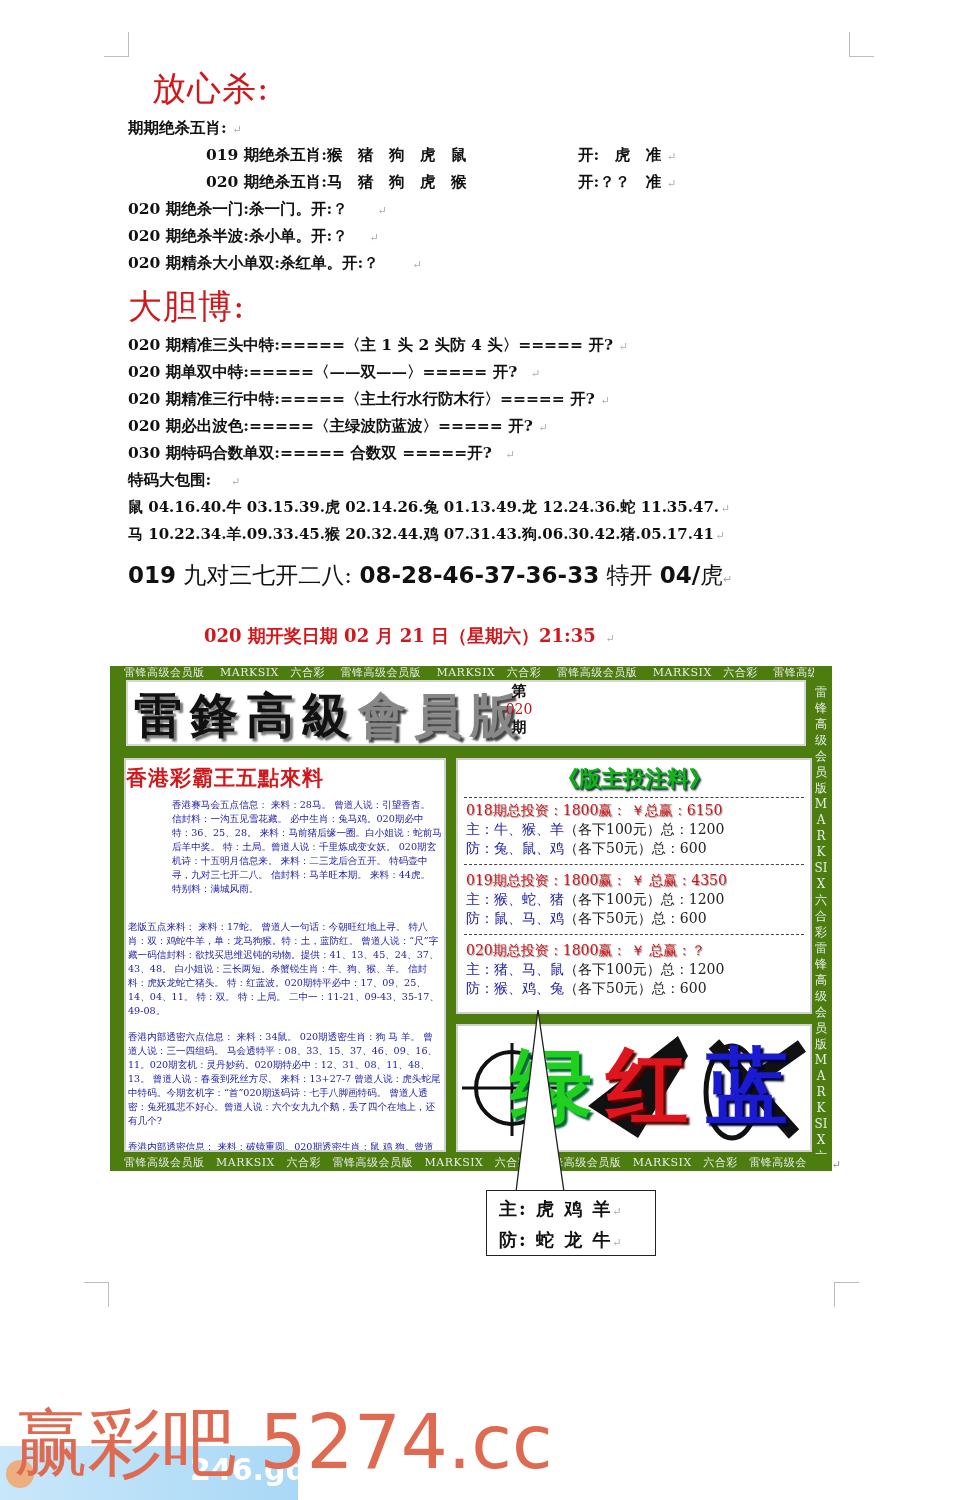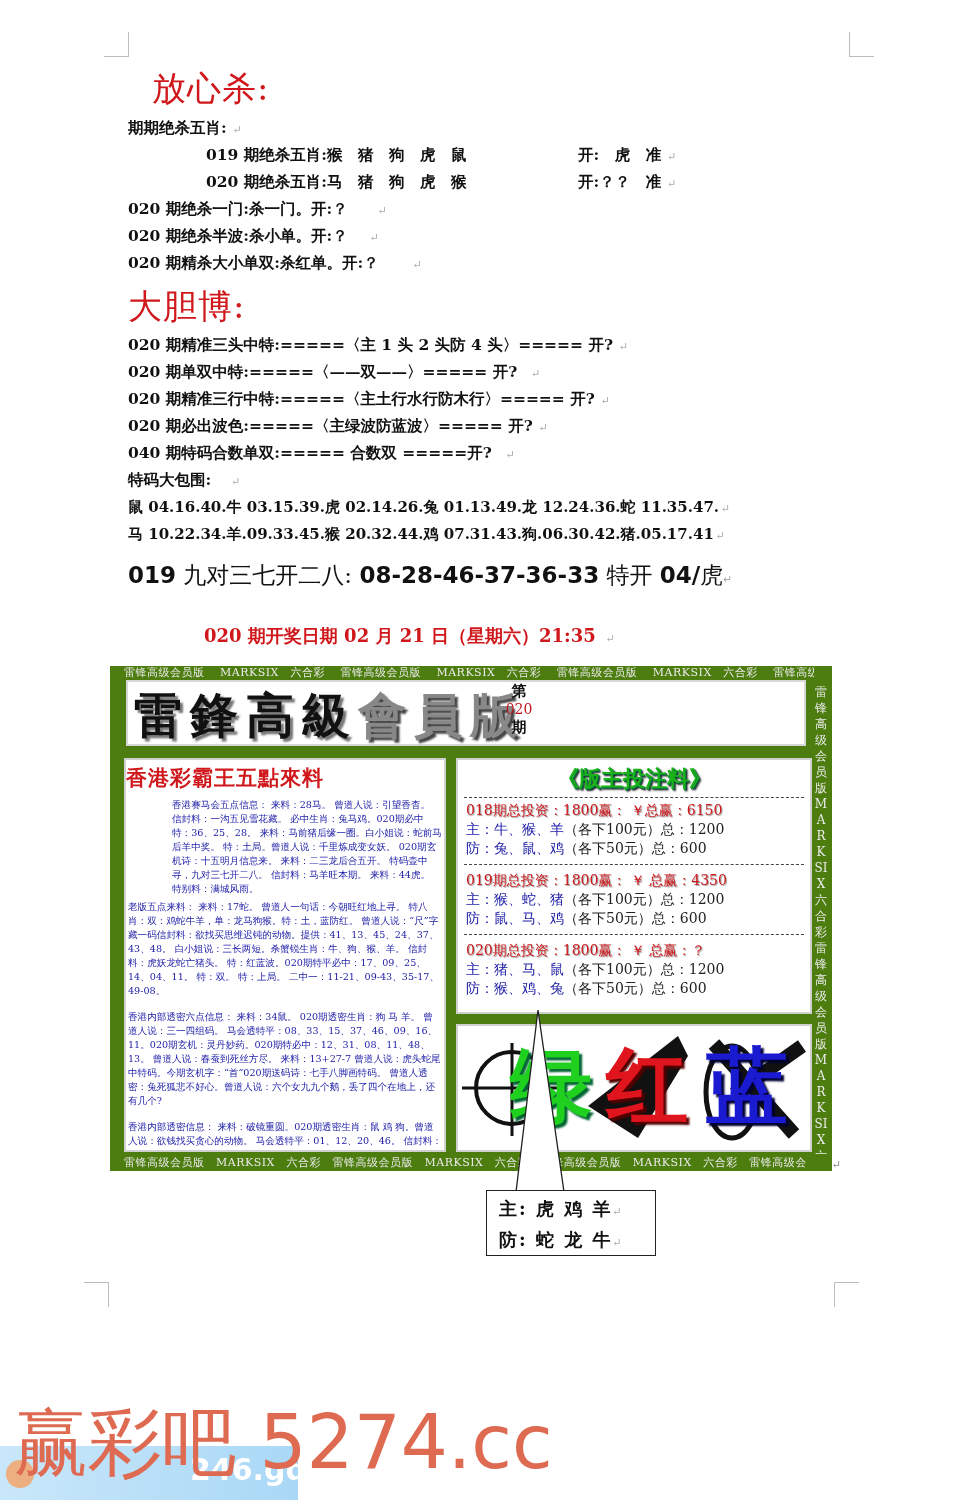--- a/index.html
+++ b/index.html
@@ -67,21 +67,21 @@
 <div class="abs line" style="left:128px;top:253px;">
   <span>020 期精杀大小单双:杀红单。开:？</span><span class="para" style="margin-left:34px">↵</span>
 </div>
 
 <div class="abs h-red" style="left:128px;top:284px;">大胆博:</div>
 
 <div class="abs line" style="left:128px;top:335px;"><span>020 期精准三头中特:=====〈主 1 头 2 头防 4 头〉===== 开?</span><span class="para">↵</span></div>
 <div class="abs line" style="left:128px;top:362px;"><span>020 期单双中特:=====〈——双——〉===== 开?</span><span class="para" style="margin-left:14px">↵</span></div>
 <div class="abs line" style="left:128px;top:389px;"><span>020 期精准三行中特:=====〈主土行水行防木行〉===== 开?</span><span class="para">↵</span></div>
 <div class="abs line" style="left:128px;top:416px;"><span>020 期必出波色:=====〈主绿波防蓝波〉===== 开?</span><span class="para">↵</span></div>
-<div class="abs line" style="left:128px;top:443px;"><span>040 期特码合数单双:===== 合数双 =====开?</span><span class="para" style="margin-left:14px">↵</span></div>
+<div class="abs line" style="left:128px;top:443px;"><span>030 期特码合数单双:===== 合数双 =====开?</span><span class="para" style="margin-left:14px">↵</span></div>
 <div class="abs line" style="left:128px;top:470px;"><span>特码大包围:</span><span class="para" style="margin-left:20px">↵</span></div>
 <div class="abs line" style="left:128px;top:497px;font-size:15px;"><span>鼠 04.16.40.牛 03.15.39.虎 02.14.26.兔 01.13.49.龙 12.24.36.蛇 11.35.47.</span><span class="para" style="margin-left:2px">↵</span></div>
 <div class="abs line" style="left:128px;top:524px;font-size:15px;"><span>马 10.22.34.羊.09.33.45.猴 20.32.44.鸡 07.31.43.狗.06.30.42.猪.05.17.41</span><span class="para" style="margin-left:2px">↵</span></div>
 
 <div class="abs big" style="left:128px;top:560px;">
   <span>019</span><span class="cn"> 九对三七开二八: </span><span>08-28-46-37-36-33</span><span class="cn"> 特开 </span><span>04/</span><span class="cn">虎</span><span class="para" style="margin-left:0">↵</span>
 </div>
 
 <div class="abs date" style="left:204px;top:624px;">
   <span>020 期开奖日期 02 月 21 日（星期六）21:35</span><span class="para" style="margin-left:10px">↵</span>
@@ -98,21 +98,21 @@
     </div>
     <div class="abs" style="left:376px;top:0;width:30px;text-align:center;font-weight:bold;line-height:18px;">
       <div style="font-size:15px;">第</div>
       <div style="font-size:14px;color:#c0141c;font-weight:normal;">020</div>
       <div style="font-size:15px;">期</div>
     </div>
   </div>
 
   <div class="abs panel" style="left:14px;top:92px;width:318px;height:390px;overflow:hidden;">
     <div class="lp-title" style="margin-top:4px;margin-bottom:6px;">香港彩霸王五點來料</div>
-    <div class="lp-text" style="margin-bottom:4px;padding-left:46px;">香港赛马会五点信息： 来料：28马。 曾道人说：引望香杳。 信封料：一沟五见雪花藏。 必中生肖：兔马鸡。020期必中特：36、25、28。 来料：马前猪后缘一圈。白小姐说：蛇前马后羊中奖。 特：土局。曾道人说：千里炼成变女妖。 020期玄机诗：十五明月信息来。 来料：二三龙后合五开。 特码壶中寻，九对三七开二八。 信封料：马羊旺本期。 来料：44虎。 特别料：满城风雨。</div>
+    <div class="lp-text" style="margin-bottom:24px;padding-left:46px;">香港赛马会五点信息： 来料：28马。 曾道人说：引望香杳。 信封料：一沟五见雪花藏。 必中生肖：兔马鸡。020期必中特：36、25、28。 来料：马前猪后缘一圈。白小姐说：蛇前马后羊中奖。 特：土局。曾道人说：千里炼成变女妖。 020期玄机诗：十五明月信息来。 来料：二三龙后合五开。 特码壶中寻，九对三七开二八。 信封料：马羊旺本期。 来料：44虎。 特别料：满城风雨。</div>
     <div class="lp-text" style="margin-bottom:12px;">老版五点来料： 来料：17蛇。 曾道人一句话：今朝旺红地上寻。 特八肖：双：鸡蛇牛羊，单：龙马狗猴。特：土，蓝防红。 曾道人说：“尺”字藏一码信封料：欲找买思维迟钝的动物。提供：41、13、45、24、37、43、48。 白小姐说：三长两短。杀蟹锐生肖：牛、狗、猴、羊。 信封料：虎妖龙蛇亡猪头。 特：红蓝波。020期特平必中：17、09、25、14、04、11。 特：双。 特：上局。 二中一：11-21、09-43、35-17、49-08。</div>
     <div class="lp-text" style="margin-bottom:12px;">香港内部透密六点信息： 来料：34鼠。 020期透密生肖：狗 马 羊。 曾道人说：三一四组码。 马会透特平：08、33、15、37、46、09、16、11。020期玄机：灵丹妙药。020期特必中：12、31、08、11、48、13。 曾道人说：春蚕到死丝方尽。 来料：13+27-7 曾道人说：虎头蛇尾中特码。今期玄机字：“首”020期送码诗：七手八脚画特码。 曾道人透密：兔死狐悲不好心。曾道人说：六个女九九个鹅，丢了四个在地上，还有几个?</div>
     <div class="lp-text">香港内部透密信息： 来料：破镜重圆。020期透密生肖：鼠 鸡 狗。曾道人说：欲钱找买贪心的动物。 马会透特平：01、12、20、46。 信封料：鸡飞狗跳一时发。 曾道人说：富民政策十六大。 曾道人送你一句话：二狼三毫一相随。020期特必中：32、04、13、15、47、36、35、48。 今期玄机字：阪。020期送码诗：左四右十有玄机 。马会料：生肖旺相儿合夹。 提供：40、17、18、49、45、20。</div>
   </div>
 
   <div class="abs panel" style="left:346px;top:92px;width:352px;height:252px;overflow:hidden;">
     <div class="rp-title" style="margin-top:4px;">《版主投注料》</div>
     <div class="dash"></div>
 
     <div>

